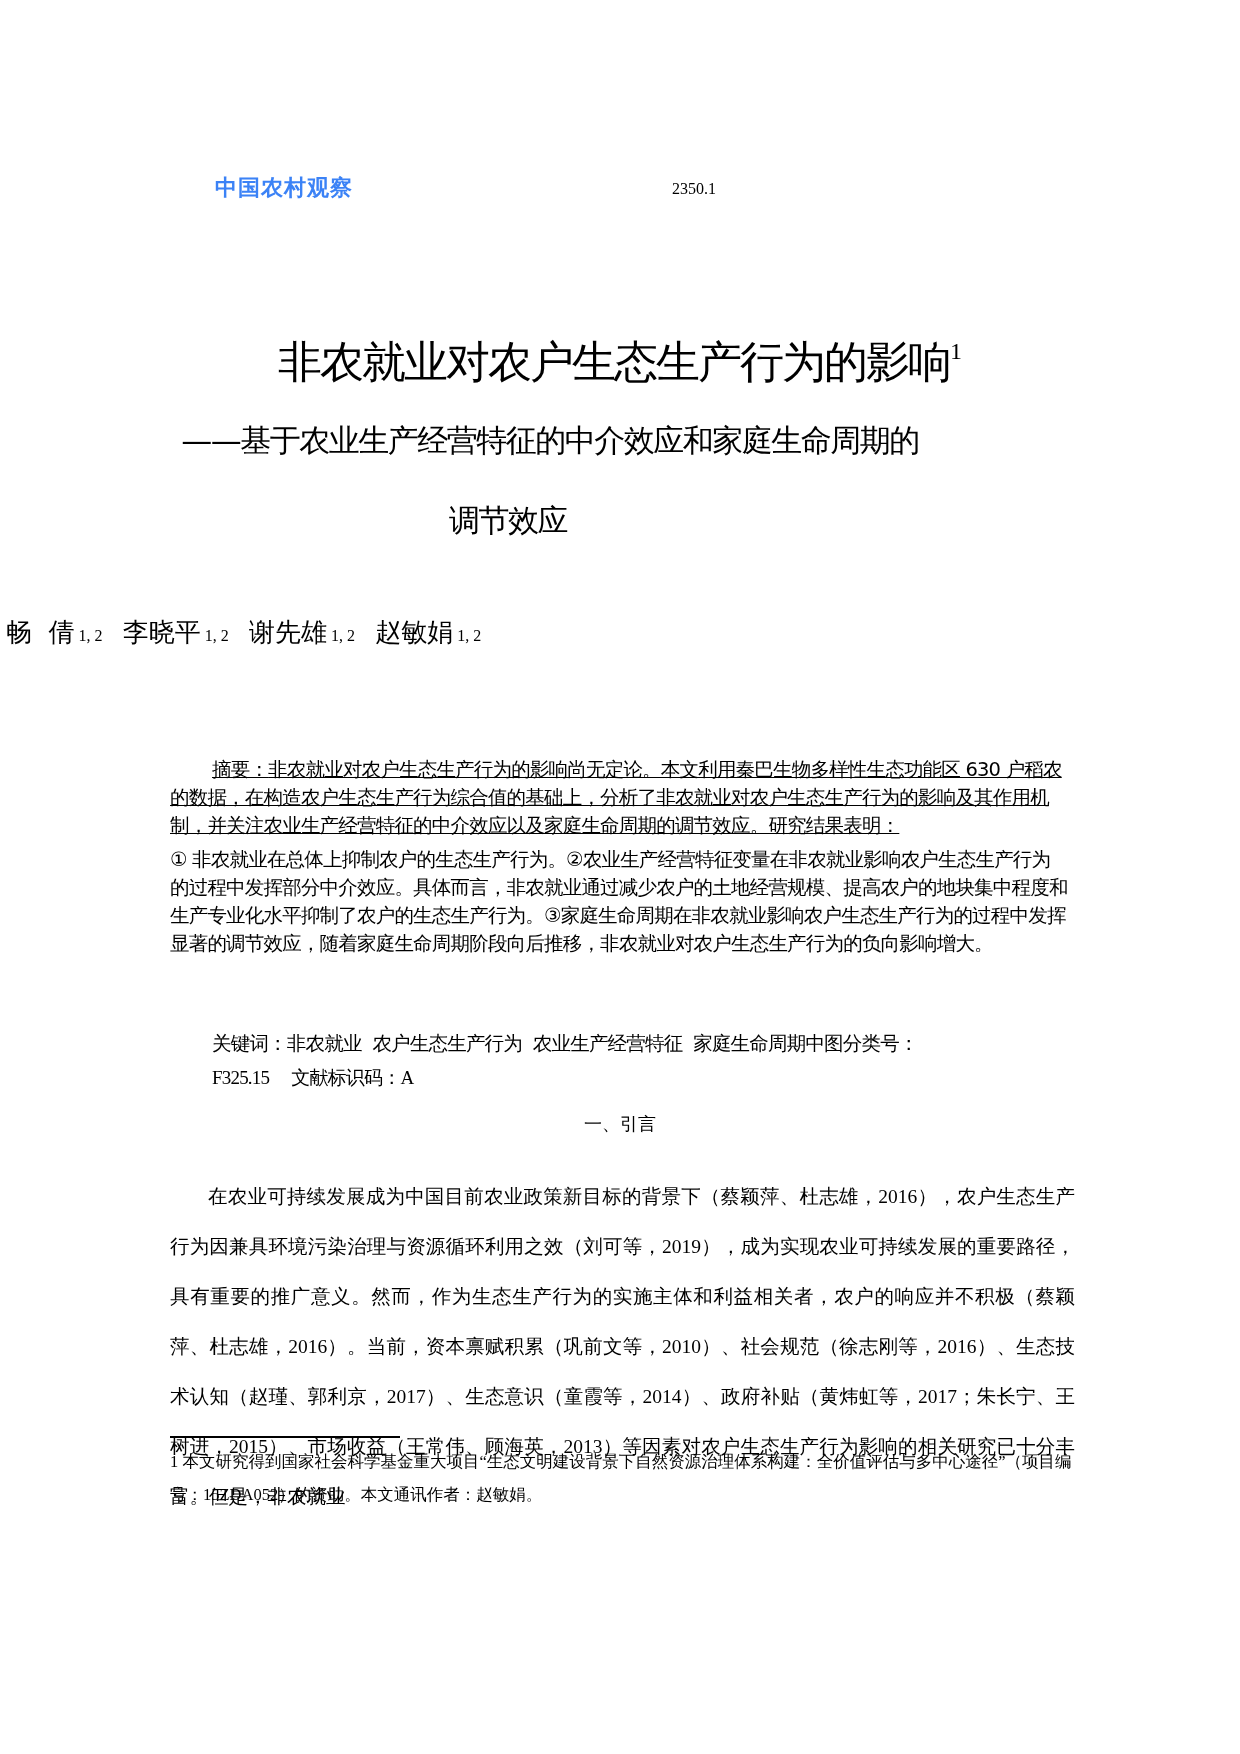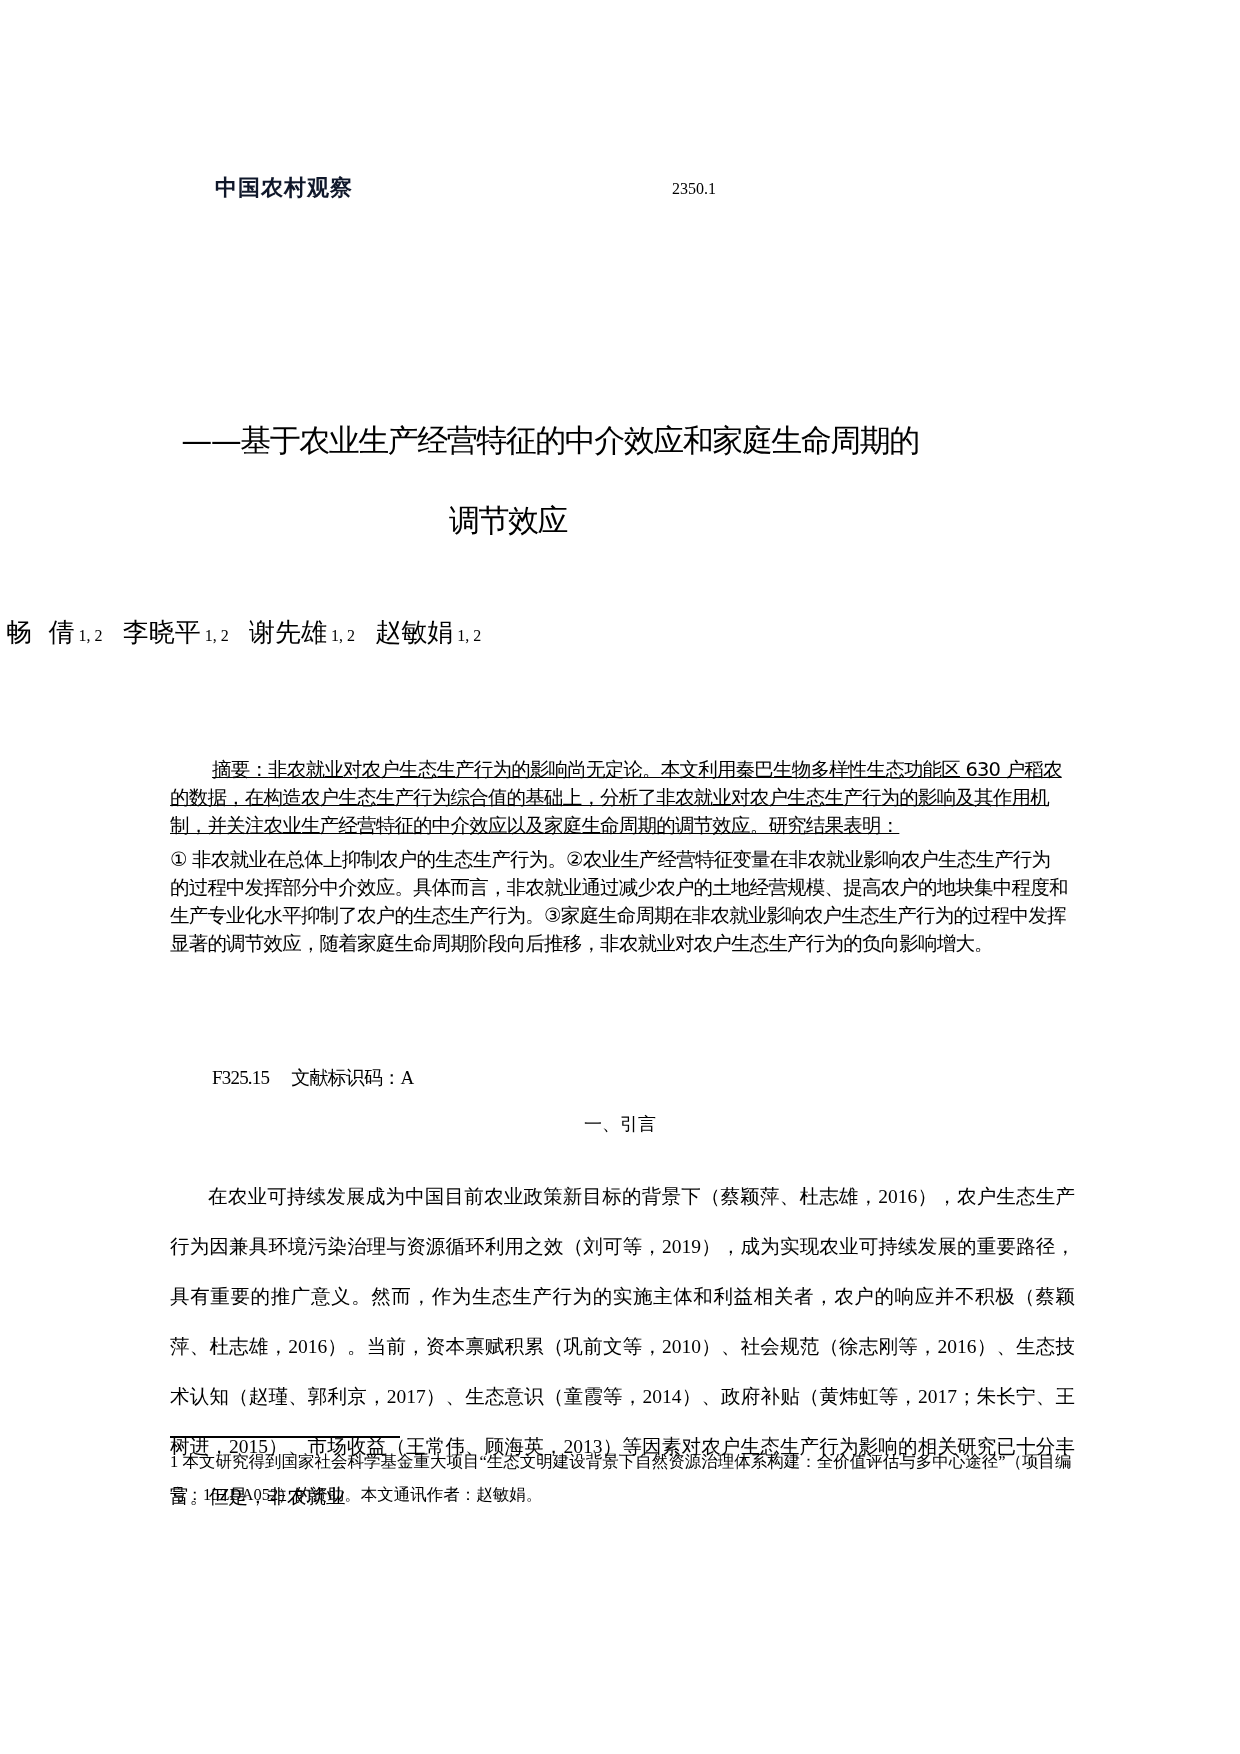--- a/index.html
+++ b/index.html
@@ -21,21 +21,21 @@
       height: 1754px;
     }
     .journal-logo {
       position: absolute;
       left: 215px;
       top: 173px;
       font-family: "DejaVu Sans", sans-serif;
       font-weight: bold;
       font-size: 22px;
       letter-spacing: 1px;
-      color: #0f172a;
+      color: #3b82f6;
     }
     .issue {
       position: absolute;
       left: 672px;
       top: 180px;
       font-family: "Liberation Serif", serif;
       font-size: 16px;
     }
     .title {
       position: absolute;
@@ -166,35 +166,37 @@
     }
   </style>
 </head>
 <body>
 
 <div class="page">
 
   <div class="journal-logo">中国农村观察</div>
   <div class="issue">2350.1</div>
 
+  <div class="title"><span>非农就业对农户生态生产行为的影响</span><sup>1</sup></div>
   <div class="subtitle-1">——基于农业生产经营特征的中介效应和家庭生命周期的</div>
   <div class="subtitle-2">调节效应</div>
 
   <div class="authors">
     <span class="author"><span style="white-space:pre">畅  倩</span><span class="aff">1, 2</span></span>
     <span class="author"><span>李晓平</span><span class="aff">1, 2</span></span>
     <span class="author"><span>谢先雄</span><span class="aff">1, 2</span></span>
     <span class="author"><span>赵敏娟</span><span class="aff">1, 2</span></span>
   </div>
 
   <div class="abstract-block">
     <p class="first"><span>摘要：</span><span>非农就业对农户生态生产行为的影响尚无定论。本文利用秦巴生物多样性生态功能区 630 户稻农的数据，在构造农户生态生产行为综合值的基础上，分析了非农就业对农户生态生产行为的影响及其作用机制，并关注农业生产经营特征的中介效应以及家庭生命周期的调节效应。研究结果表明：</span></p>
     <p class="results">① 非农就业在总体上抑制农户的生态生产行为。②农业生产经营特征变量在非农就业影响农户生态生产行为的过程中发挥部分中介效应。具体而言，非农就业通过减少农户的土地经营规模、提高农户的地块集中程度和生产专业化水平抑制了农户的生态生产行为。③家庭生命周期在非农就业影响农户生态生产行为的过程中发挥显著的调节效应，随着家庭生命周期阶段向后推移，非农就业对农户生态生产行为的负向影响增大。</p>
   </div>
 
+  <div class="keywords" style="white-space:pre"><span>关键词：</span><span>非农就业  农户生态生产行为  农业生产经营特征  家庭生命周期</span><span>中图分类号：</span></div>
 
   <div class="clc"><span class="mono">F325.15</span><span style="display:inline-block;width:22px"></span><span>文献标识码：</span><span class="mono">A</span></div>
 
   <div class="section-heading">一、引言</div>
 
   <p class="body-text">在农业可持续发展成为中国目前农业政策新目标的背景下（蔡颖萍、杜志雄，2016），农户生态生产行为因兼具环境污染治理与资源循环利用之效（刘可等，2019），成为实现农业可持续发展的重要路径，具有重要的推广意义。然而，作为生态生产行为的实施主体和利益相关者，农户的响应并不积极（蔡颖萍、杜志雄，2016）。当前，资本禀赋积累（巩前文等，2010）、社会规范（徐志刚等，2016）、生态技术认知（赵瑾、郭利京，2017）、生态意识（童霞等，2014）、政府补贴（黄炜虹等，2017；朱长宁、王树进，2015）、市场收益（王常伟、顾海英，2013）等因素对农户生态生产行为影响的相关研究已十分丰富。但是，非农就业</p>
 
   <div class="footnote-rule"></div>
   <p class="footnote">1 本文研究得到国家社会科学基金重大项目“生态文明建设背景下自然资源治理体系构建：全价值评估与多中心途径”（项目编号：15ZDA052）的资助。本文通讯作者：赵敏娟。</p>
 

